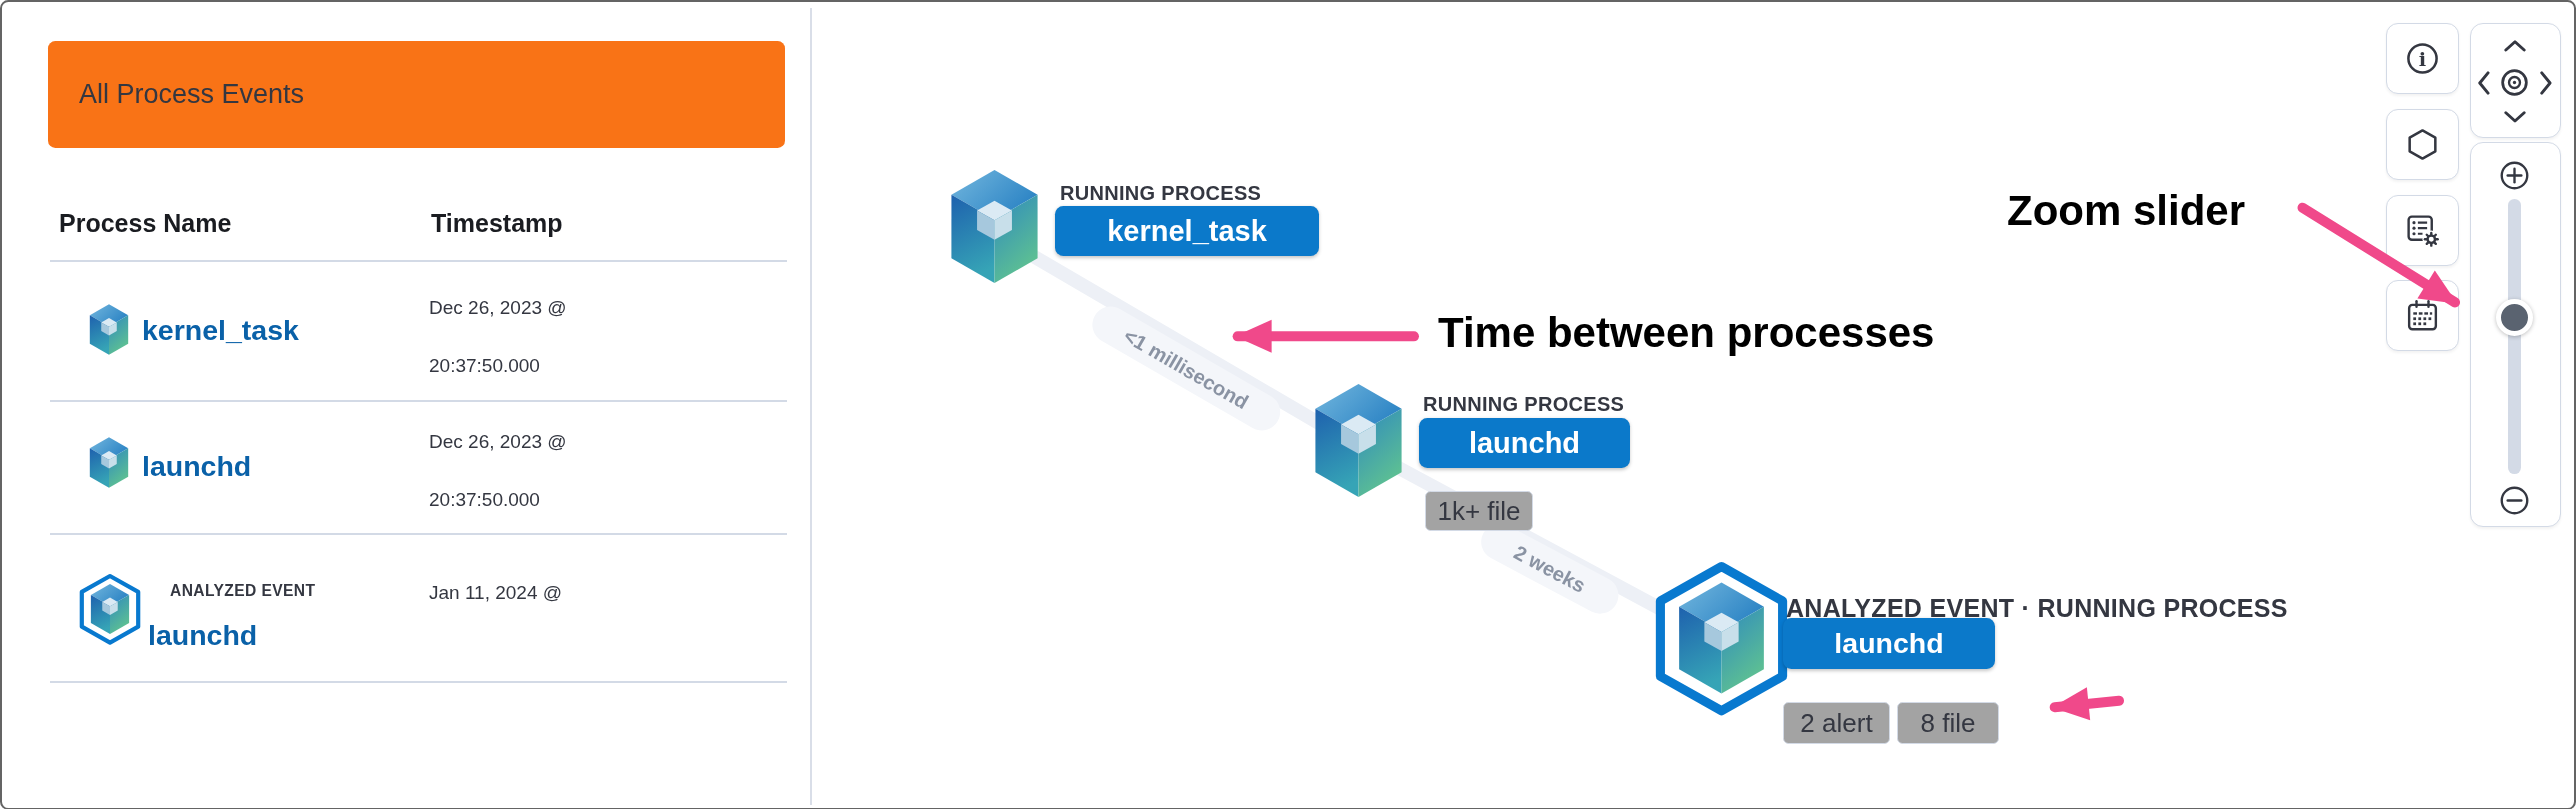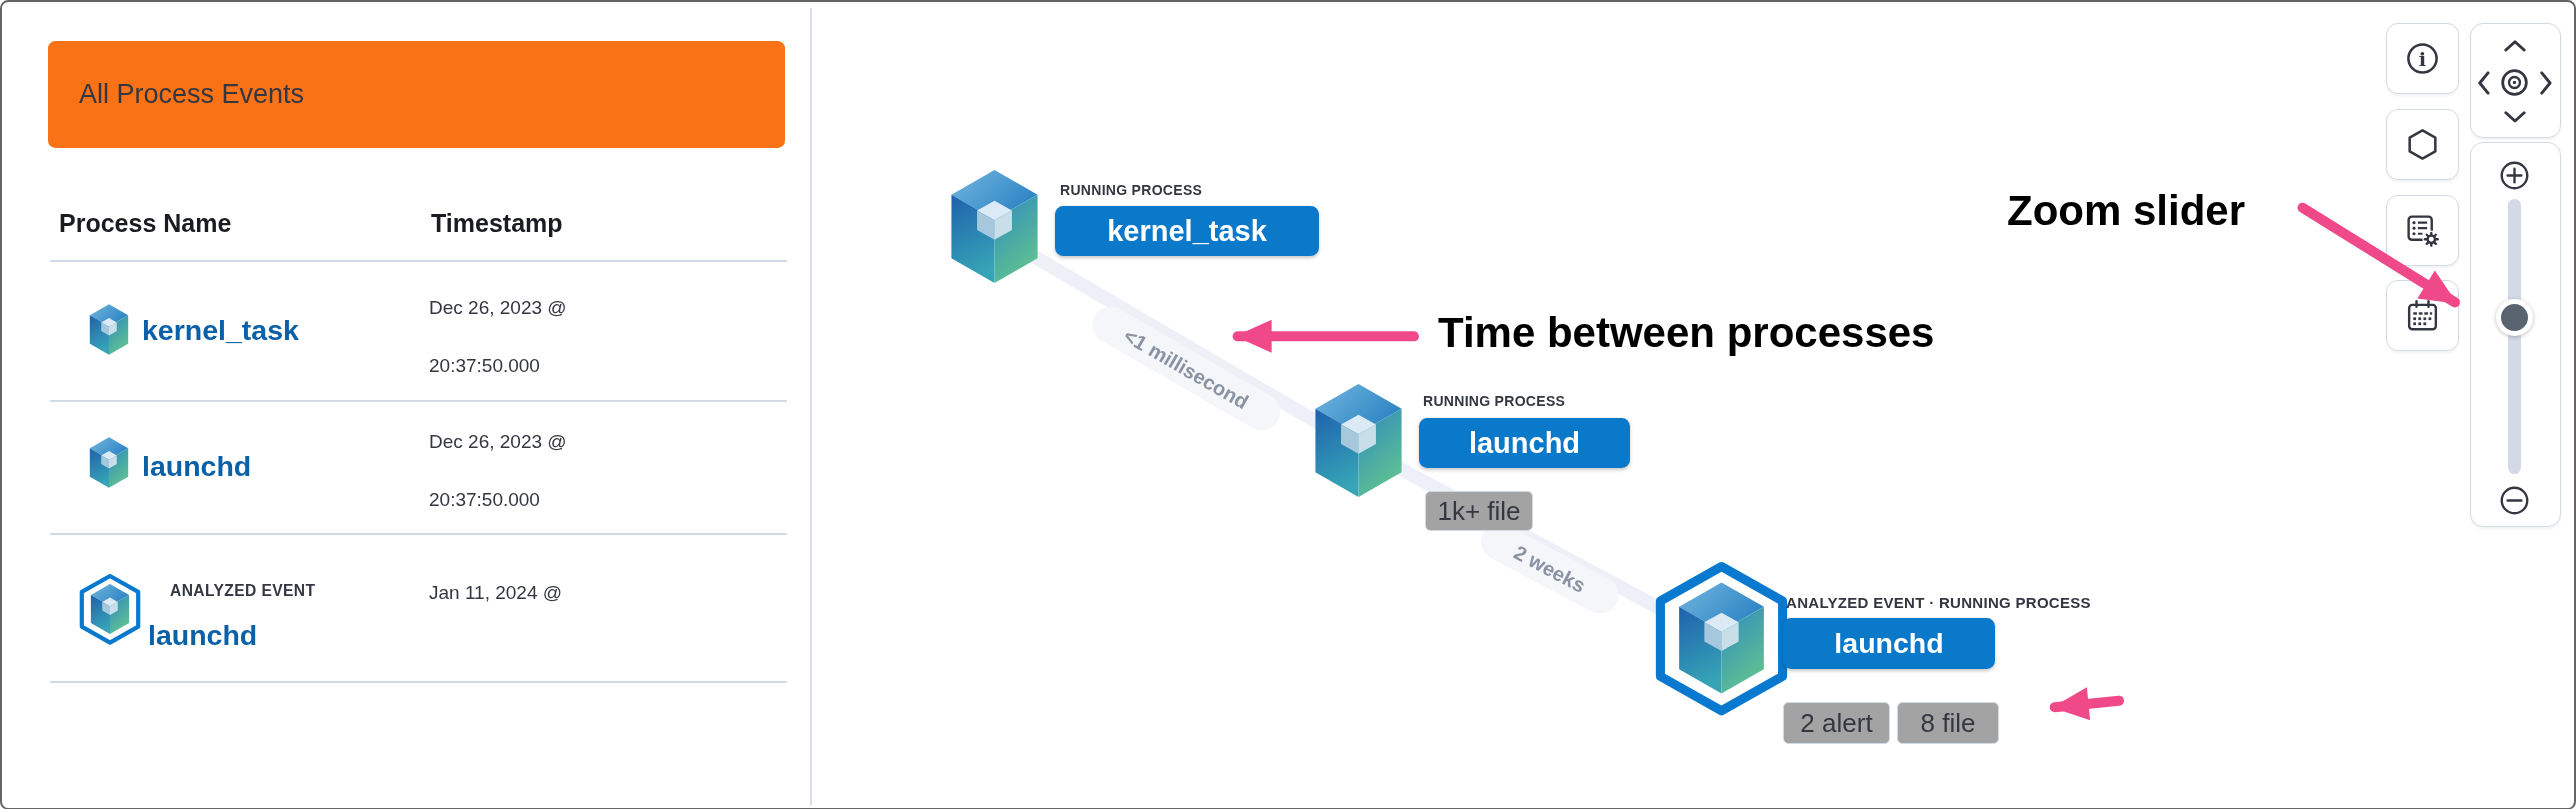--- a/index.html
+++ b/index.html
@@ -15,22 +15,22 @@
     display:flex;align-items:center;padding-left:31px;box-sizing:border-box;
     font-size:27px;font-weight:500;color:#343741;
   }
   .col-head{font-size:25px;font-weight:700;color:#1A1C21;}
   .hline{height:1.8px;background:#D3DAE6;left:48px;width:737px;}
   .row-link{font-size:28.5px;font-weight:600;color:#0A61A8;cursor:pointer;}
   .ts{font-size:19px;color:#343741;line-height:58px;white-space:nowrap;}
   .row-badge{font-size:15.6px;font-weight:700;letter-spacing:0.4px;color:#343741;margin-left:21px;}
   .vdivider{left:808px;top:5.5px;width:1.8px;height:797px;background:#D9DEE8;}
   
-  .type-label{font-size:14px;font-weight:700;letter-spacing:0.3px;color:#343741;white-space:nowrap;}
-  .type-label.small{font-size:15px;}
+  .type-label{font-size:20px;font-weight:700;letter-spacing:0.3px;color:#343741;white-space:nowrap;}
+  .type-label.small{font-size:25px;}
   .proc-pill{
     background:#0B79CA;border-radius:8.3px;color:#fff;font-weight:600;
     display:flex;align-items:center;justify-content:center;
     box-shadow:0 1.8px 3.7px rgba(0,0,0,.22);cursor:pointer;white-space:nowrap;
   }
   .count-pill{
     background:#a3a3a3;border:1.8px solid #D3DAE6;border-radius:5.5px;color:#343741;
     display:flex;align-items:center;justify-content:center;font-size:26px;
     box-sizing:border-box;cursor:pointer;white-space:nowrap;
   }

